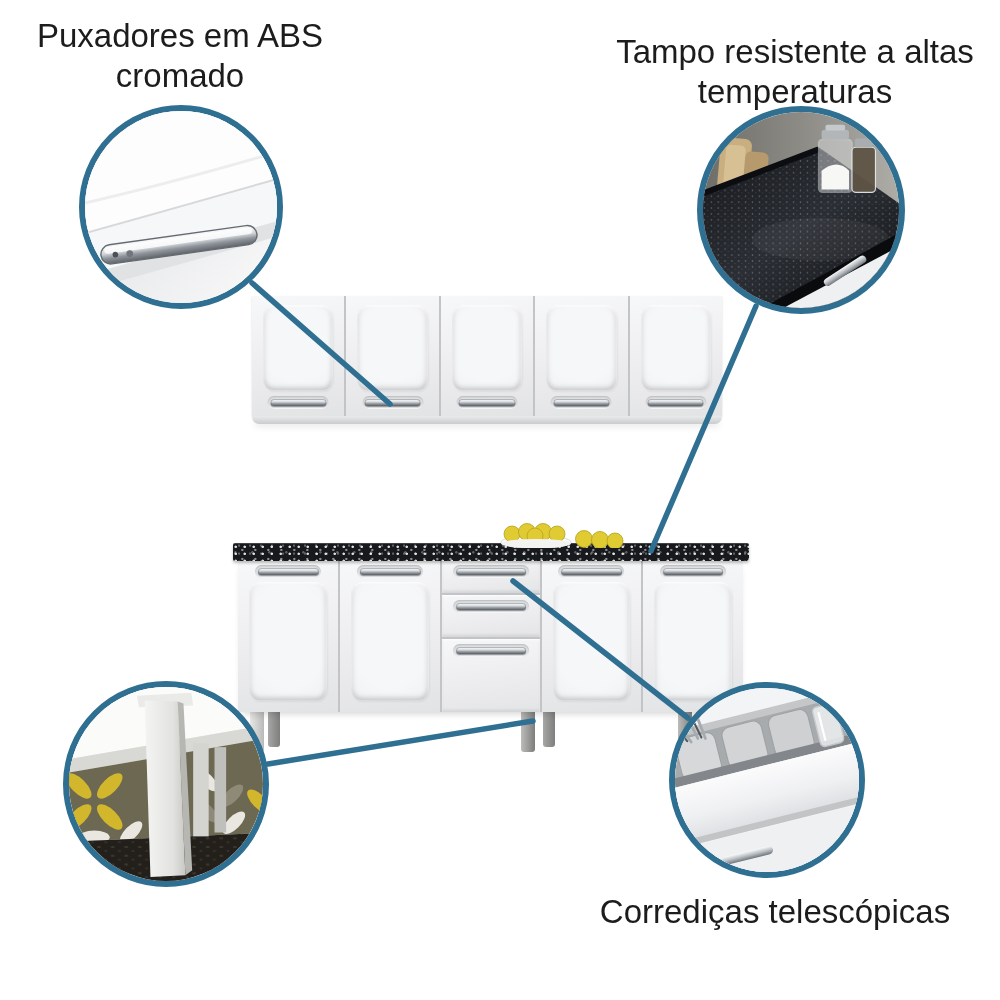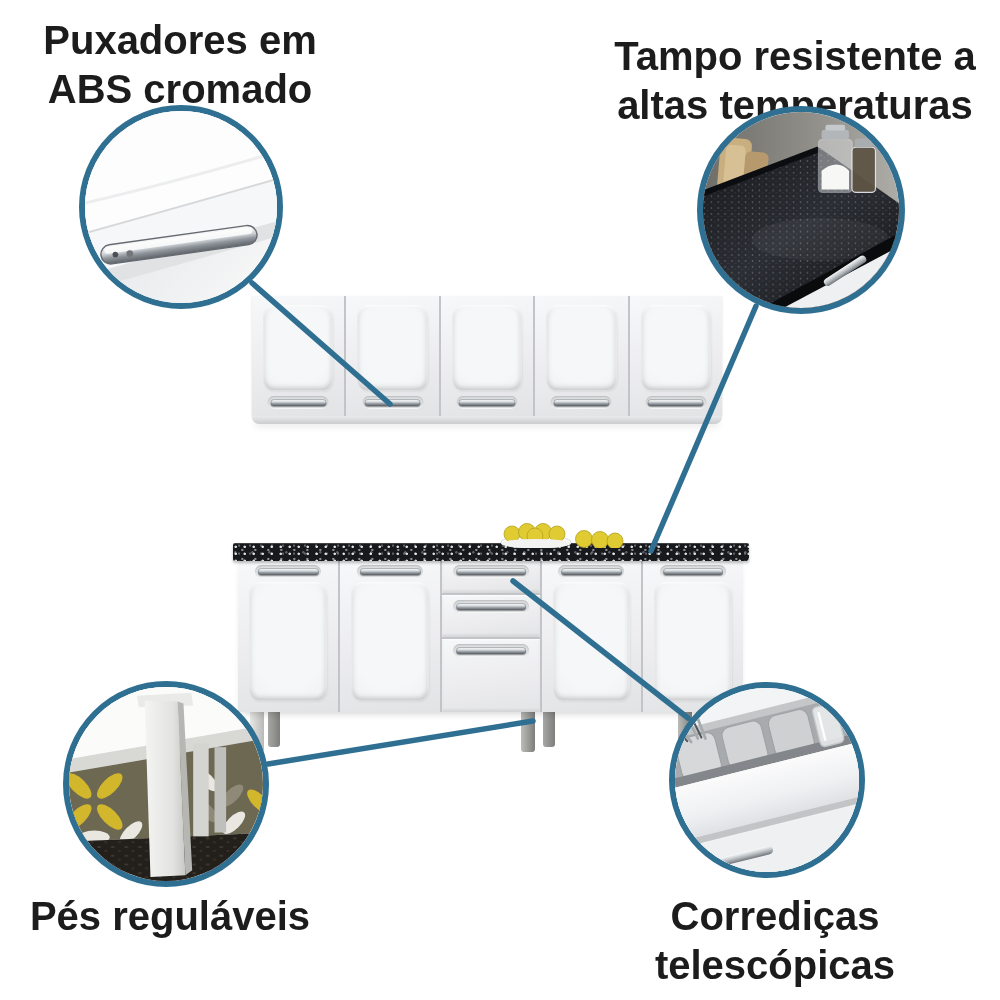--- a/index.html
+++ b/index.html
@@ -1,21 +1,21 @@
 <!DOCTYPE html>
 <html style="--bg: #ffffff; --text: #1c1c1c; --accent: #2f7092; --countertop: #17191d; --lemon: #e0cb32;"><head>
 <meta charset="utf-8">
 <style>
   html,body{margin:0;padding:0;background:#fff;}
   .canvas{position:relative;width:1000px;height:1000px;background:var(--bg,#fff);
           font-family:"Liberation Sans",sans-serif;overflow:hidden;}
 
   
   .feature-label{position:absolute;text-align:center;color:var(--text,#1c1c1c);
-                 font-size:40px;line-height:1.22;font-weight:700;}
+                 font-size:33px;line-height:1.22;font-weight:400;}
   .label-handles{left:20px;top:16px;width:320px;}
   .label-countertop{left:600px;top:32px;width:390px;}
   .label-feet{left:20px;top:892px;width:300px;}
   .label-slides{left:570px;top:892px;width:410px;}
 
   
   .callout{position:absolute;border-radius:50%;border:6px solid var(--accent,#2f7092);
            overflow:hidden;background:#fff;box-sizing:border-box;z-index:30;}
   .callout svg{width:100%;height:100%;display:block;}
   .callout-handles{left:79px;top:105px;width:204px;height:204px;}
@@ -382,16 +382,15 @@
         </g>
         <rect x="166" y="36" width="26" height="44" rx="5" fill="#eef0f1" opacity=".85" stroke="#cdd0d3" stroke-width="1.5"></rect>
         <line x1="172" y1="42" x2="172" y2="74" stroke="#ffffff" stroke-width="2.5"></line>
         <rect x="-5" y="84" width="215" height="58" rx="3" fill="url(#frD)"></rect>
       </g>
     </svg>
   </div>
 
   <div class="feature-label label-handles">Puxadores em ABS cromado</div>
   <div class="feature-label label-countertop">Tampo resistente a altas temperaturas</div>
-  <div class="feature-label label-feet">Pés reguláveis</div>
   <div class="feature-label label-slides">Corrediças telescópicas</div>
 
 </div>
 
 </body></html>

